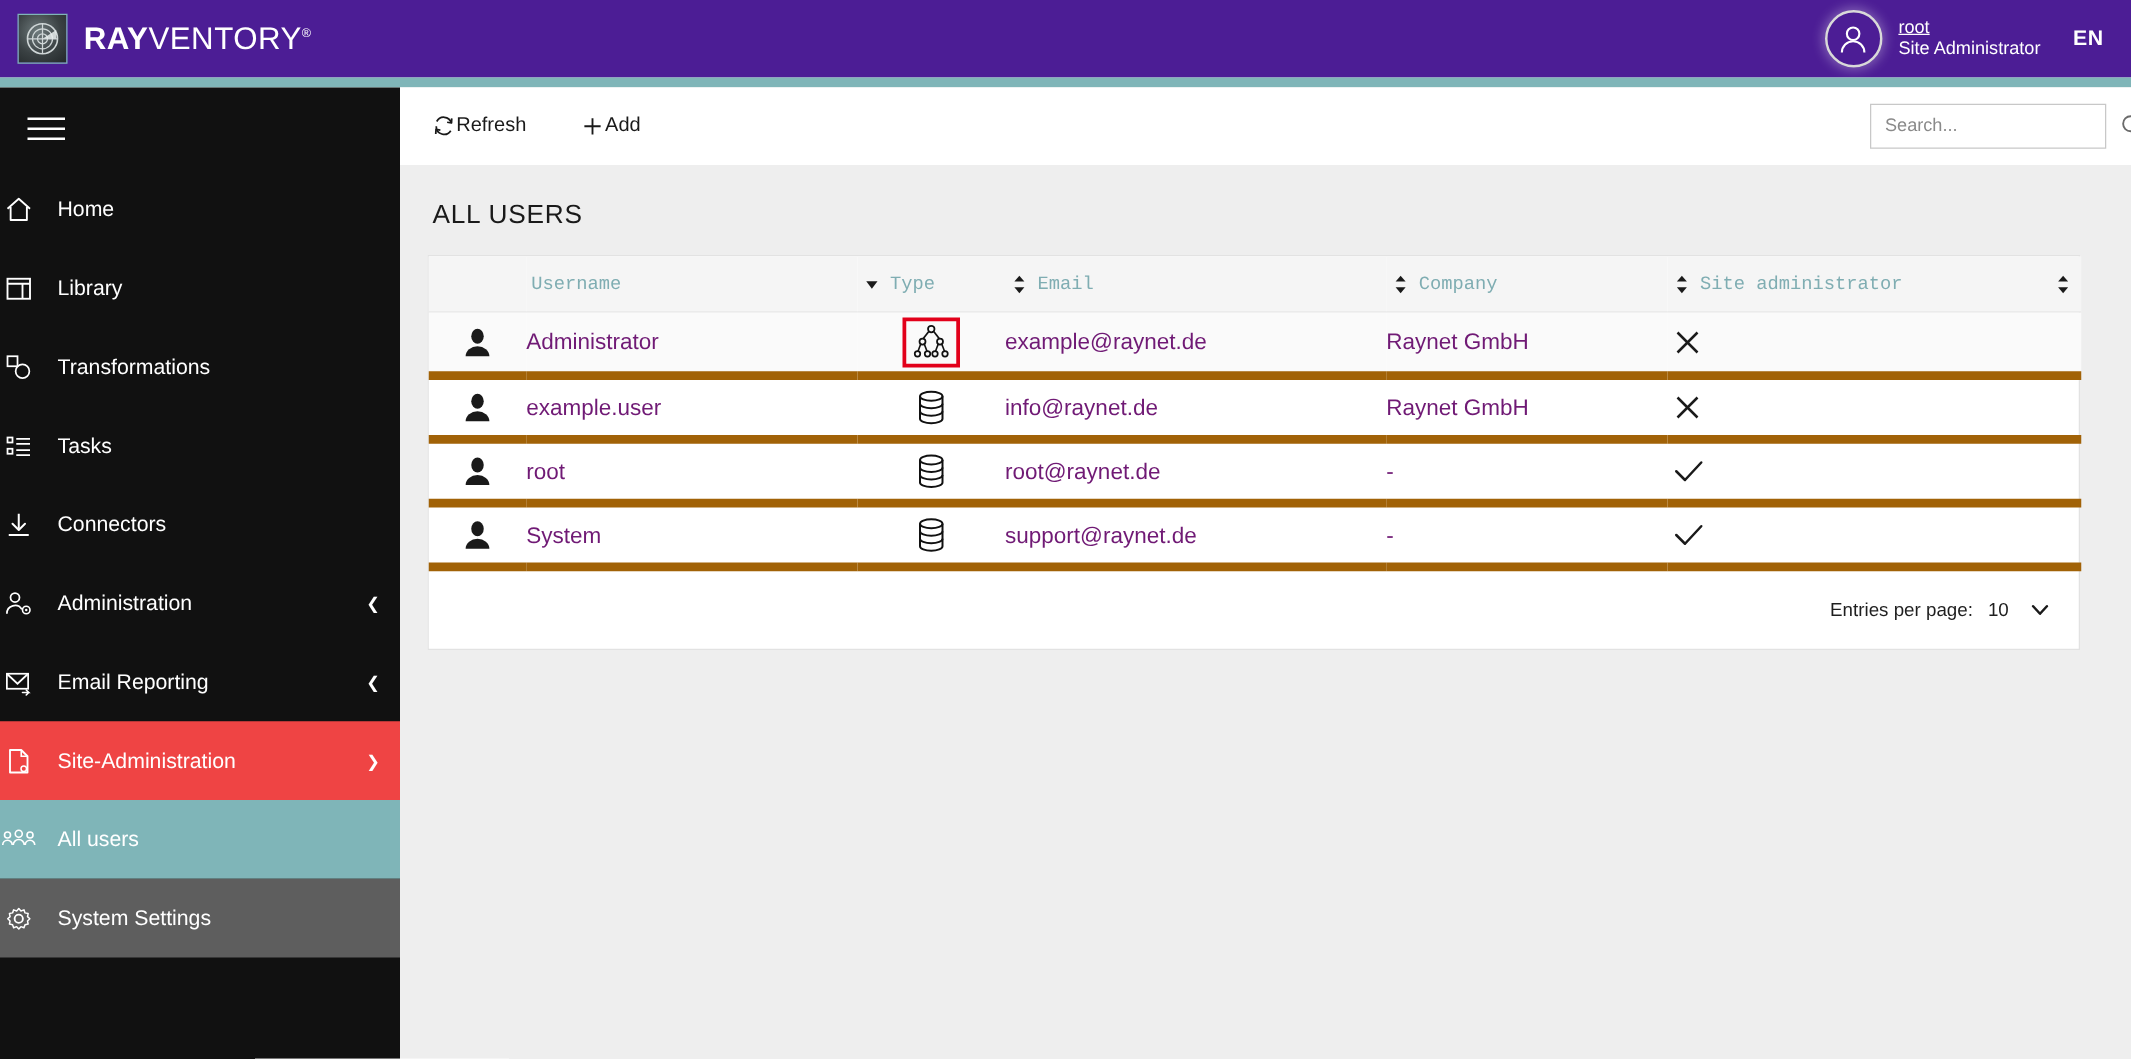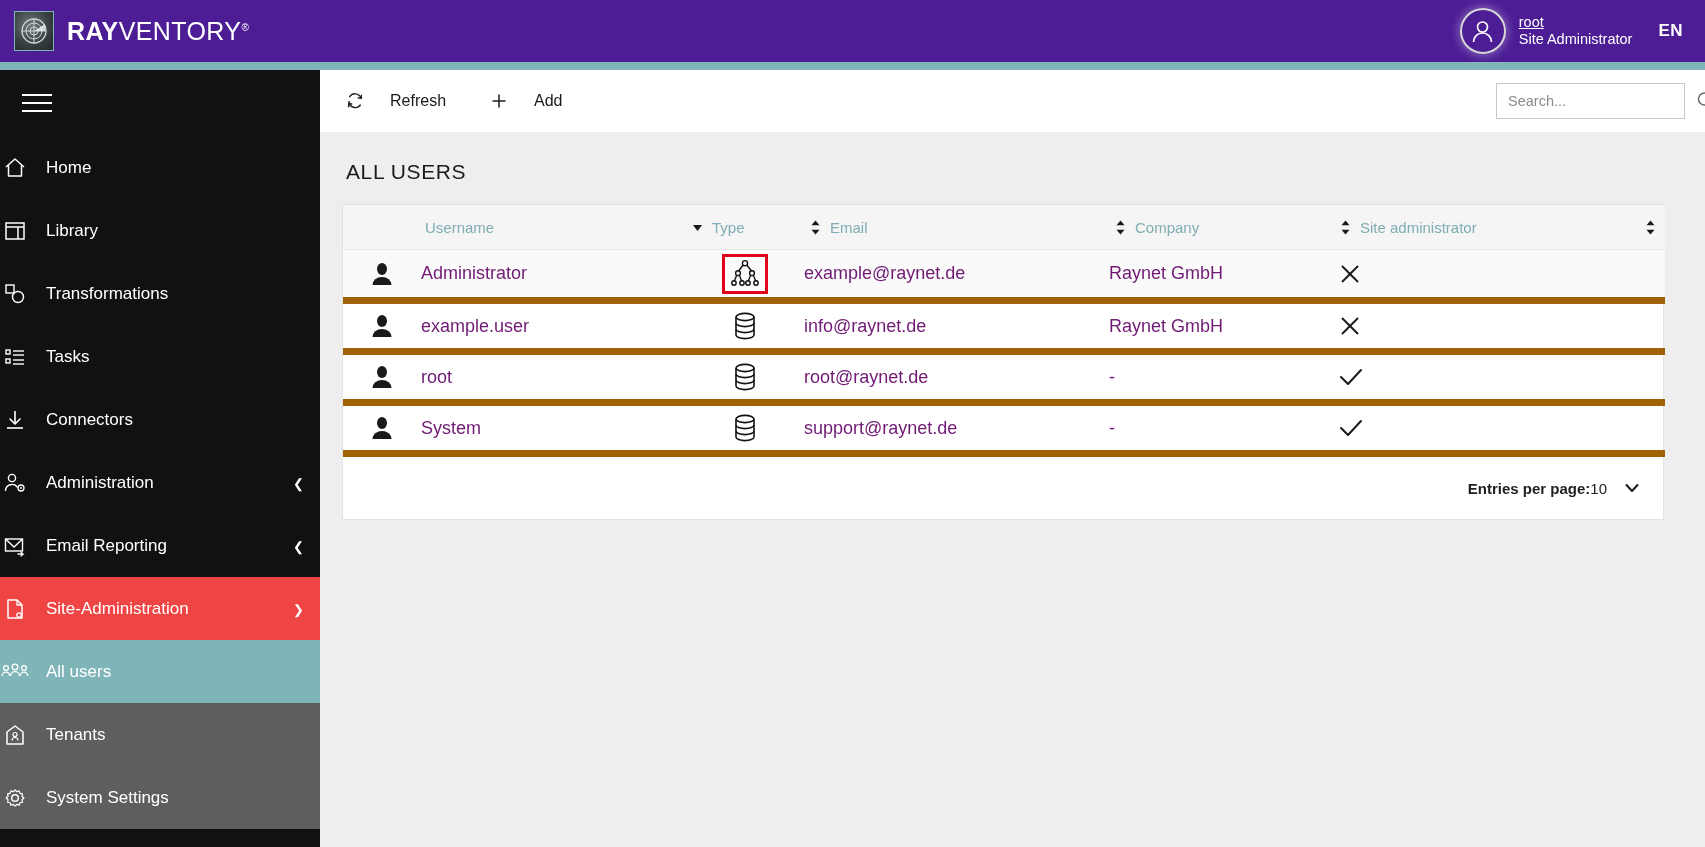--- a/index.html
+++ b/index.html
@@ -94,21 +94,21 @@
     position: absolute; top: 70px; left: 320px;
     width: 1385px; height: 777px;
     background: #eeeeee;
   }
   .toolbar {
     height: 62px; background: #ffffff;
     display: flex; align-items: center; padding-left: 26px;
     position: relative;
   }
   .tb-btn {
-    display: flex; align-items: center; gap: 26px;
+    display: flex; align-items: center; gap: 1px;
     font-size: 16px; color: #1a1a1a; cursor: pointer;
     margin-right: 44px; font-weight: 400;
   }
   .search-wrap {
     position: absolute; right: 20px; top: 50%; transform: translateY(-50%);
     width: 189px; height: 36px;
     border: 1px solid #c8c8c8; background: #ffffff;
     display: flex; align-items: center; padding: 0 8px 0 11px;
   }
   .search-wrap input {
@@ -137,21 +137,21 @@
     font-size: 15px; font-weight: 400; color: #7fadb2;
     text-align: left; vertical-align: middle;
     border-bottom: 1px solid #e8e8e8;
     padding: 0;
   }
   .th-inner { display: flex; align-items: center; height: 44px; }
   .sort-ico {
     width: 22px; flex-shrink: 0; display: flex; align-items: center;
     justify-content: center; color: #1a1a1a; cursor: pointer;
   }
-  .th-label { padding-left: 4px; cursor: pointer; }
+  .th-label { padding-left: 4px; cursor: pointer; font-family: Liberation Mono, monospace; }
 
   .tbl tbody td {
     height: 51px; border-bottom: 7px solid #a16207;
     font-size: 18px; color: #701a75; vertical-align: middle; padding: 0;
   }
   .tbl tbody tr.alt td { background: #fafafa; }
   .cell-pad { padding-left: 4px; }
   .col-avatar { width: 78px; text-align: center; }
   .col-user   { width: 265px; }
   .col-type   { width: 118px; text-align: center; }
@@ -168,21 +168,21 @@
     border: 3px solid #e2001a;
     padding: 2px 5px;
     display: inline-flex; align-items: center; justify-content: center;
   }
 
   .card-footer {
     height: 62px; display: flex; align-items: center;
     justify-content: flex-end; padding-right: 22px;
     font-size: 15px; color: #1f1f1f;
   }
-  .epp-label { margin-right: 0; font-weight: bold; }
+  .epp-label { margin-right: 12px; }
   .epp-value { margin-right: 16px; }
   .epp-chev { cursor: pointer; display: flex; align-items: center; }
   svg { display: block; }
 </style>
 </head>
 <body>
 
 <div class="app">
 
   <div class="topbar">
@@ -326,30 +326,20 @@
           <path d="M1.2 16 a3.8 3.8 0 0 1 7.6 0" fill="none" stroke="#fff" stroke-width="1.3"></path>
           <circle cx="14" cy="7" r="2.8" fill="none" stroke="#fff" stroke-width="1.3"></circle>
           <path d="M9.6 16 a4.4 4.4 0 0 1 8.8 0" fill="none" stroke="#fff" stroke-width="1.3"></path>
           <circle cx="23" cy="8" r="2.4" fill="none" stroke="#fff" stroke-width="1.3"></circle>
           <path d="M19.2 16 a3.8 3.8 0 0 1 7.6 0" fill="none" stroke="#fff" stroke-width="1.3"></path>
         </svg>
       </span>
       <span class="nav-label">All users</span>
     </div>
 
-    <div class="nav-item sub-dark">
-      <span class="nav-ico">
-        <svg width="24" height="24" viewBox="0 0 24 24">
-          <path d="M4 9 L12 3 L20 9 V21 H4 Z" fill="none" stroke="#fff" stroke-width="1.5" stroke-linejoin="round"></path>
-          <circle cx="12" cy="11.5" r="2" fill="none" stroke="#fff" stroke-width="1.2"></circle>
-          <path d="M9 17.5 a3 3 0 0 1 6 0" fill="none" stroke="#fff" stroke-width="1.2"></path>
-        </svg>
-      </span>
-      <span class="nav-label">Tenants</span>
-    </div>
 
     <div class="nav-item sub-dark">
       <span class="nav-ico">
         <svg width="24" height="24" viewBox="0 0 24 24">
           <circle cx="12" cy="12" r="3.3" fill="none" stroke="#fff" stroke-width="1.5"></circle>
           <path d="M12 2.5 l2 2.2 2.8 -1 1 2.8 2.9 0.6 -0.6 2.9 2.2 2 -2.2 2 0.6 2.9 -2.9 0.6 -1 2.8 -2.8 -1 -2 2.2 -2 -2.2 -2.8 1 -1 -2.8 -2.9 -0.6 0.6 -2.9 -2.2 -2 2.2 -2 -0.6 -2.9 2.9 -0.6 1 -2.8 2.8 1 Z" fill="none" stroke="#fff" stroke-width="1.4" stroke-linejoin="round" transform="scale(0.86) translate(2,2)"></path>
         </svg>
       </span>
       <span class="nav-label">System Settings</span>
     </div>

